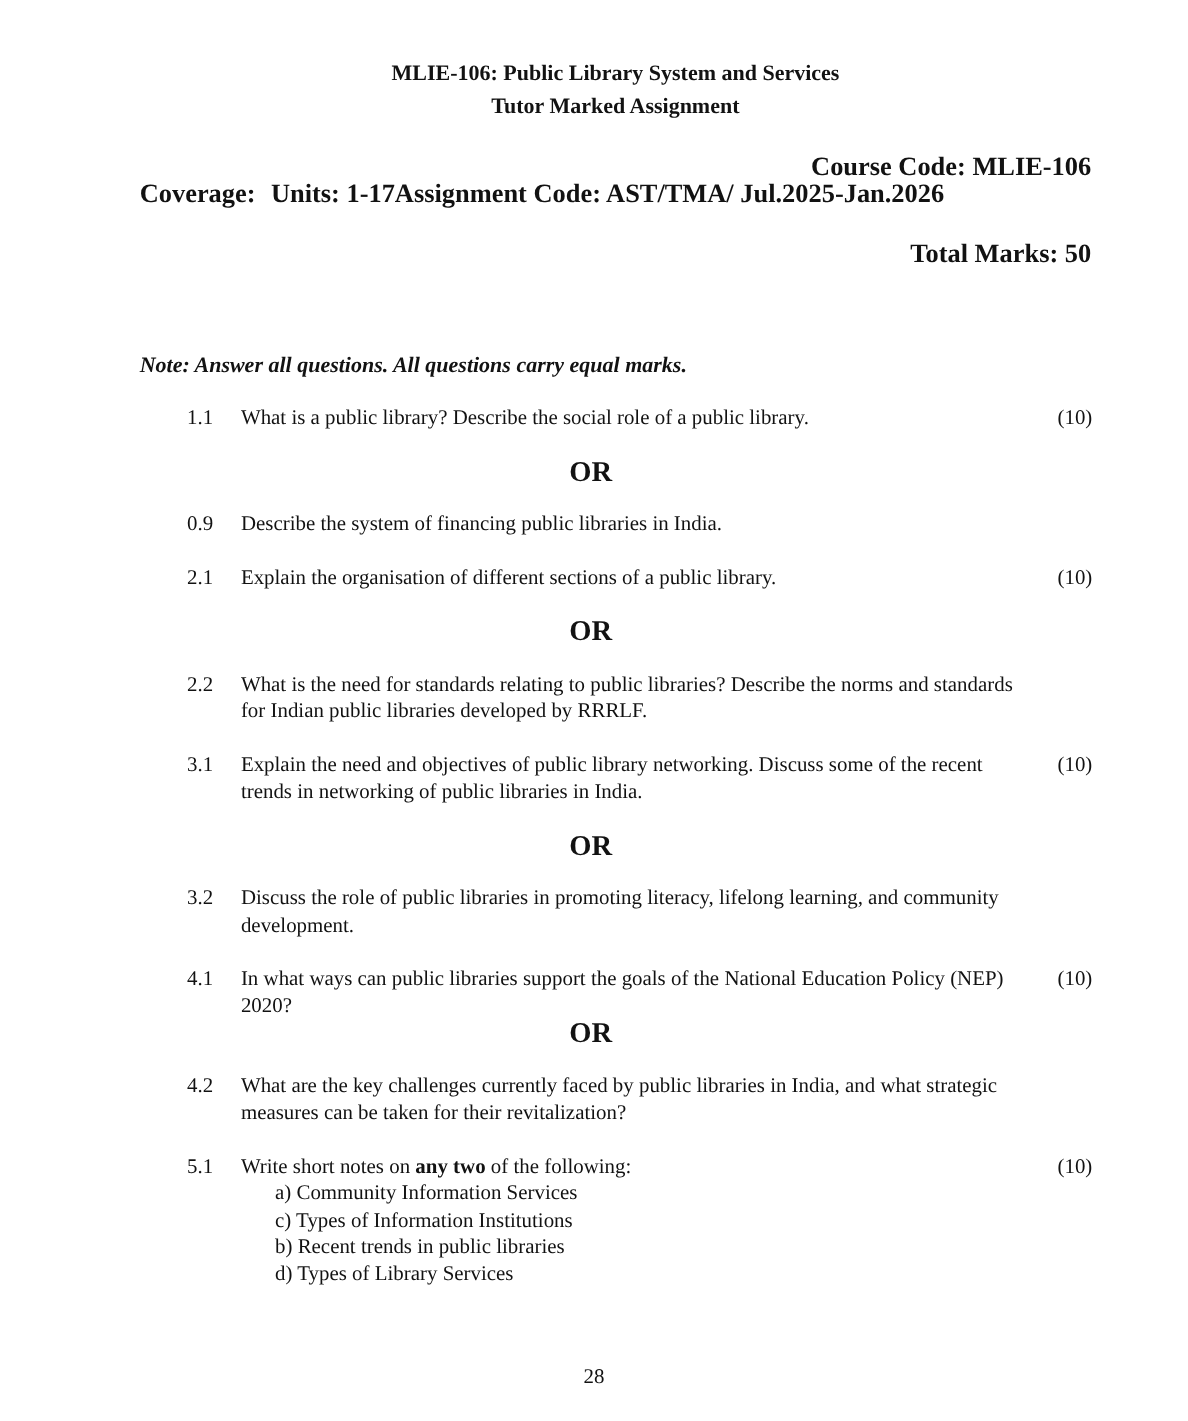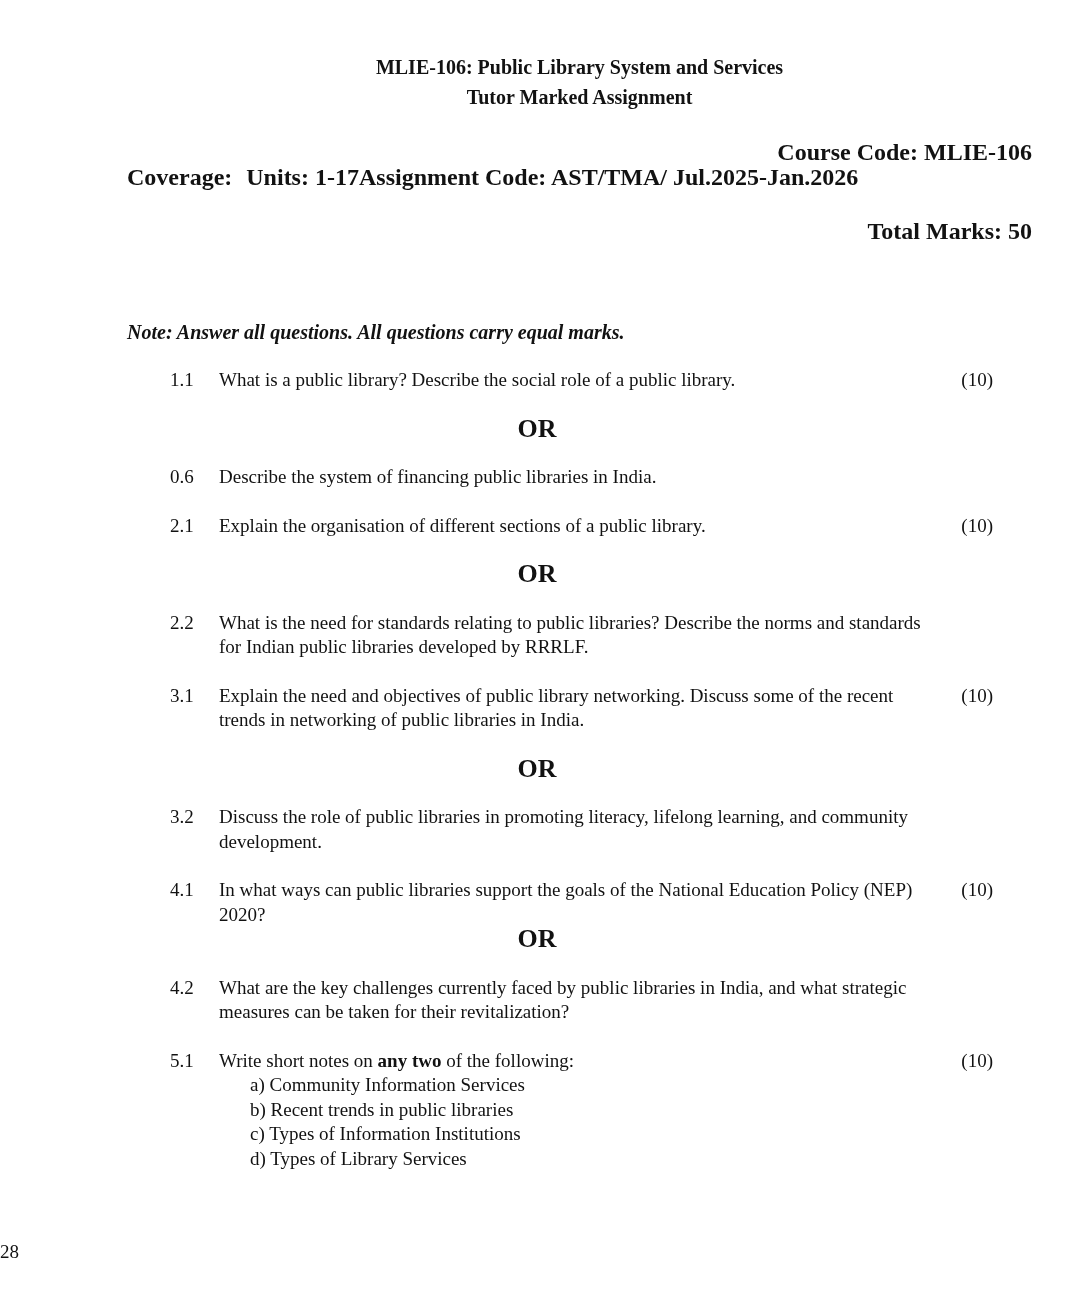--- a/index.html
+++ b/index.html
@@ -1,37 +1,37 @@
 <!DOCTYPE html>
 <html><head>
 <meta charset="utf-8">
 <style>
   html,body{margin:0;padding:0;background:#ffffff;}
   .doc{
     width:1080px;height:1292px;position:relative;background:#ffffff;
     font-family:"Liberation Serif","DejaVu Serif",serif;
     color:#121212;font-size:19px;line-height:24.5px;overflow:hidden;
   }
-  .content{padding:52px 48px 0 127px;}
+  .content{padding:52px 88px 0 127px;}
   .b{font-weight:bold;}
   .title-block{text-align:center;font-weight:bold;font-size:20px;line-height:30px;}
   .codes{margin-top:28px;font-weight:bold;font-size:24px;line-height:24.5px;}
   .right-line{text-align:right;}
   .split-line{display:flex;justify-content:flex-start;}
   .coverage .gap{margin-left:14px;}
   .total{margin-top:30px;}
   .note{margin-top:76px;font-weight:bold;font-size:20px;font-style:italic;}
   .q-row{display:flex;width:823px;margin-top:24px;align-items:flex-start;margin-left:43px;}
   .q-num{width:49px;flex:none;}
   .q-body{width:710px;flex:none;}
   .q-marks{margin-left:auto;text-align:center;white-space:nowrap;}
   .or-row{width:820px;text-align:center;font-weight:bold;margin-top:24px;font-size:26px;}
   .or-row.tight{margin-top:0;}
   .q-sub{margin-left:31px;}
-  .page-number{position:absolute;bottom:28px;left:0;width:1080px;}
+  .page-number{position:absolute;bottom:28px;left:0;width:1080px;text-align:center;}
 </style>
 </head>
 <body>
 
 <div class="doc">
   <div class="content">
 
     <div class="title-block">
       <div>MLIE-106: Public Library System and Services</div>
       <div>Tutor Marked Assignment</div>
@@ -53,21 +53,21 @@
     <div class="questions">
         <div class="q-row">
           <div class="q-num">1.1</div>
           <div class="q-body">
             <div class="q-text"><span>What is a public library? Describe the social role of a public library.</span></div>
           </div>
           <div class="q-marks">(10)</div>
         </div>
         <div class="or-row">OR</div>
         <div class="q-row">
-          <div class="q-num">0.6</div>
+          <div class="q-num">0.9</div>
           <div class="q-body">
             <div class="q-text"><span>Describe the system of financing public libraries in India.</span></div>
           </div>
           <div class="q-marks"></div>
         </div>
         <div class="q-row">
           <div class="q-num">2.1</div>
           <div class="q-body">
             <div class="q-text"><span>Explain the organisation of different sections of a public library.</span></div>
           </div>
@@ -110,22 +110,22 @@
             <div class="q-text"><span>What are the key challenges currently faced by public libraries in India, and what strategic measures can be taken for their revitalization?</span></div>
           </div>
           <div class="q-marks"></div>
         </div>
         <div class="q-row">
           <div class="q-num">5.1</div>
           <div class="q-body">
             <div class="q-text"><span>Write short notes on </span><span class="b">any two</span><span> of the following:</span></div>
             <div class="q-sub">
               <div class="q-sub-item">a) Community Information Services</div>
+              <div class="q-sub-item">c) Types of Information Institutions</div>
               <div class="q-sub-item">b) Recent trends in public libraries</div>
-              <div class="q-sub-item">c) Types of Information Institutions</div>
               <div class="q-sub-item">d) Types of Library Services</div>
             </div>
           </div>
           <div class="q-marks">(10)</div>
         </div>
       </div>
 
   </div>
   <div class="page-number">28</div>
 </div>

